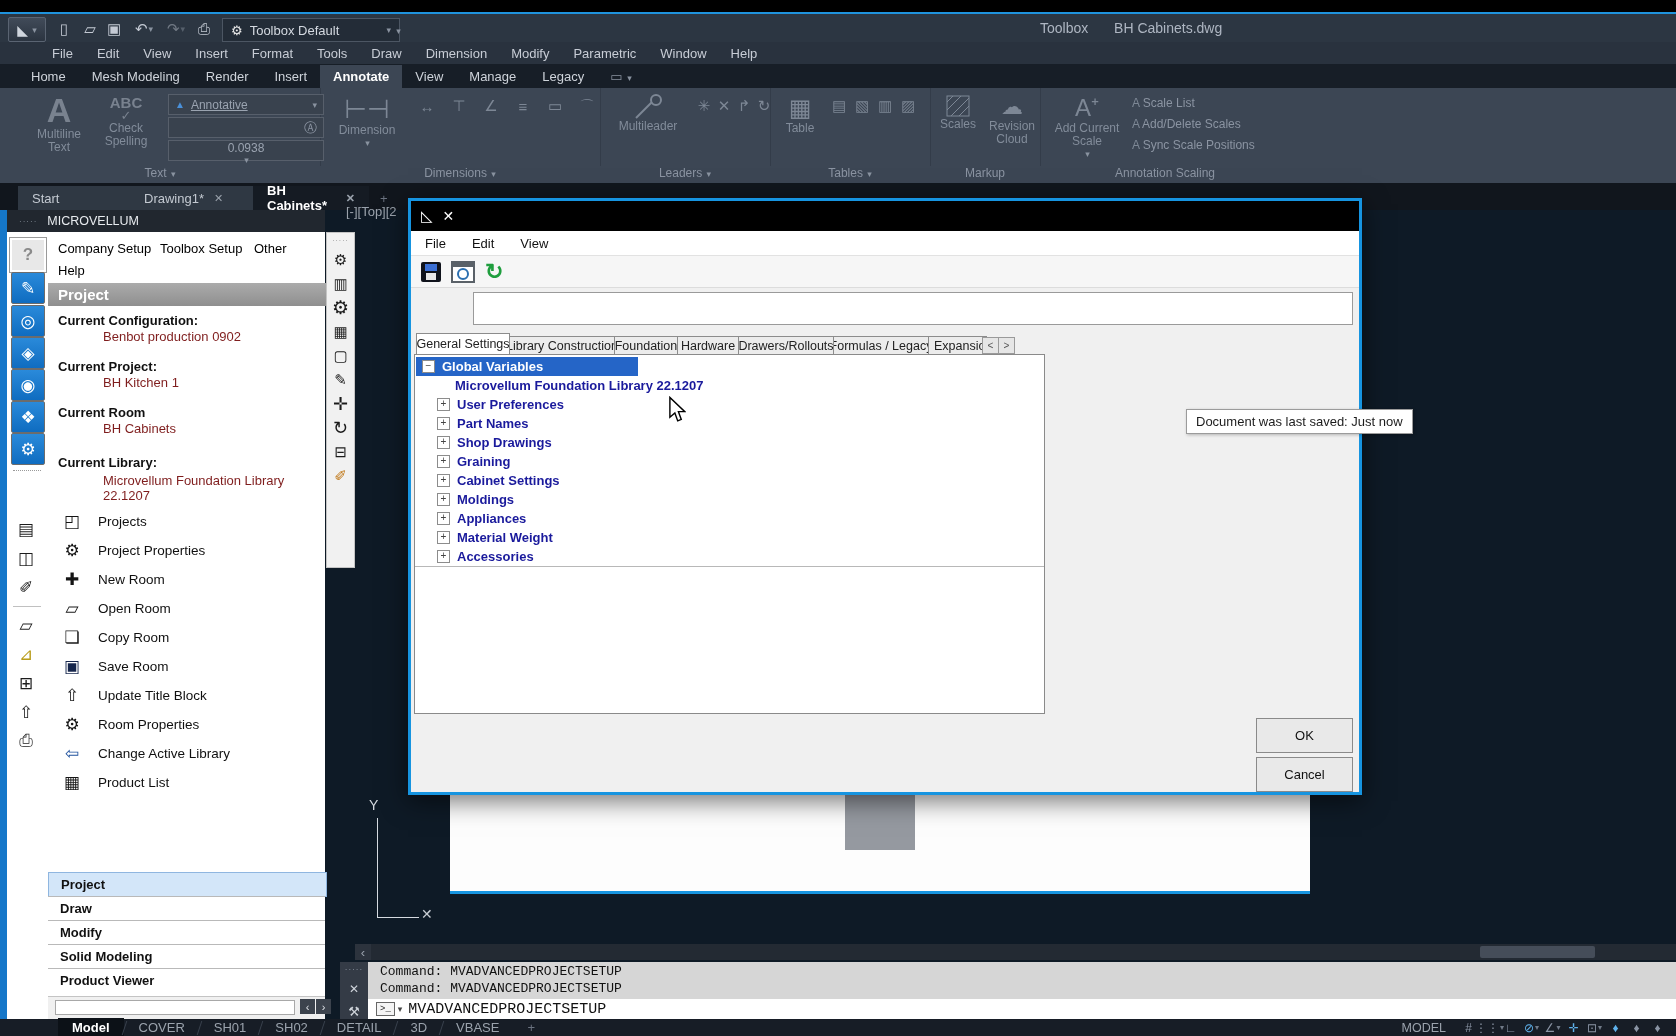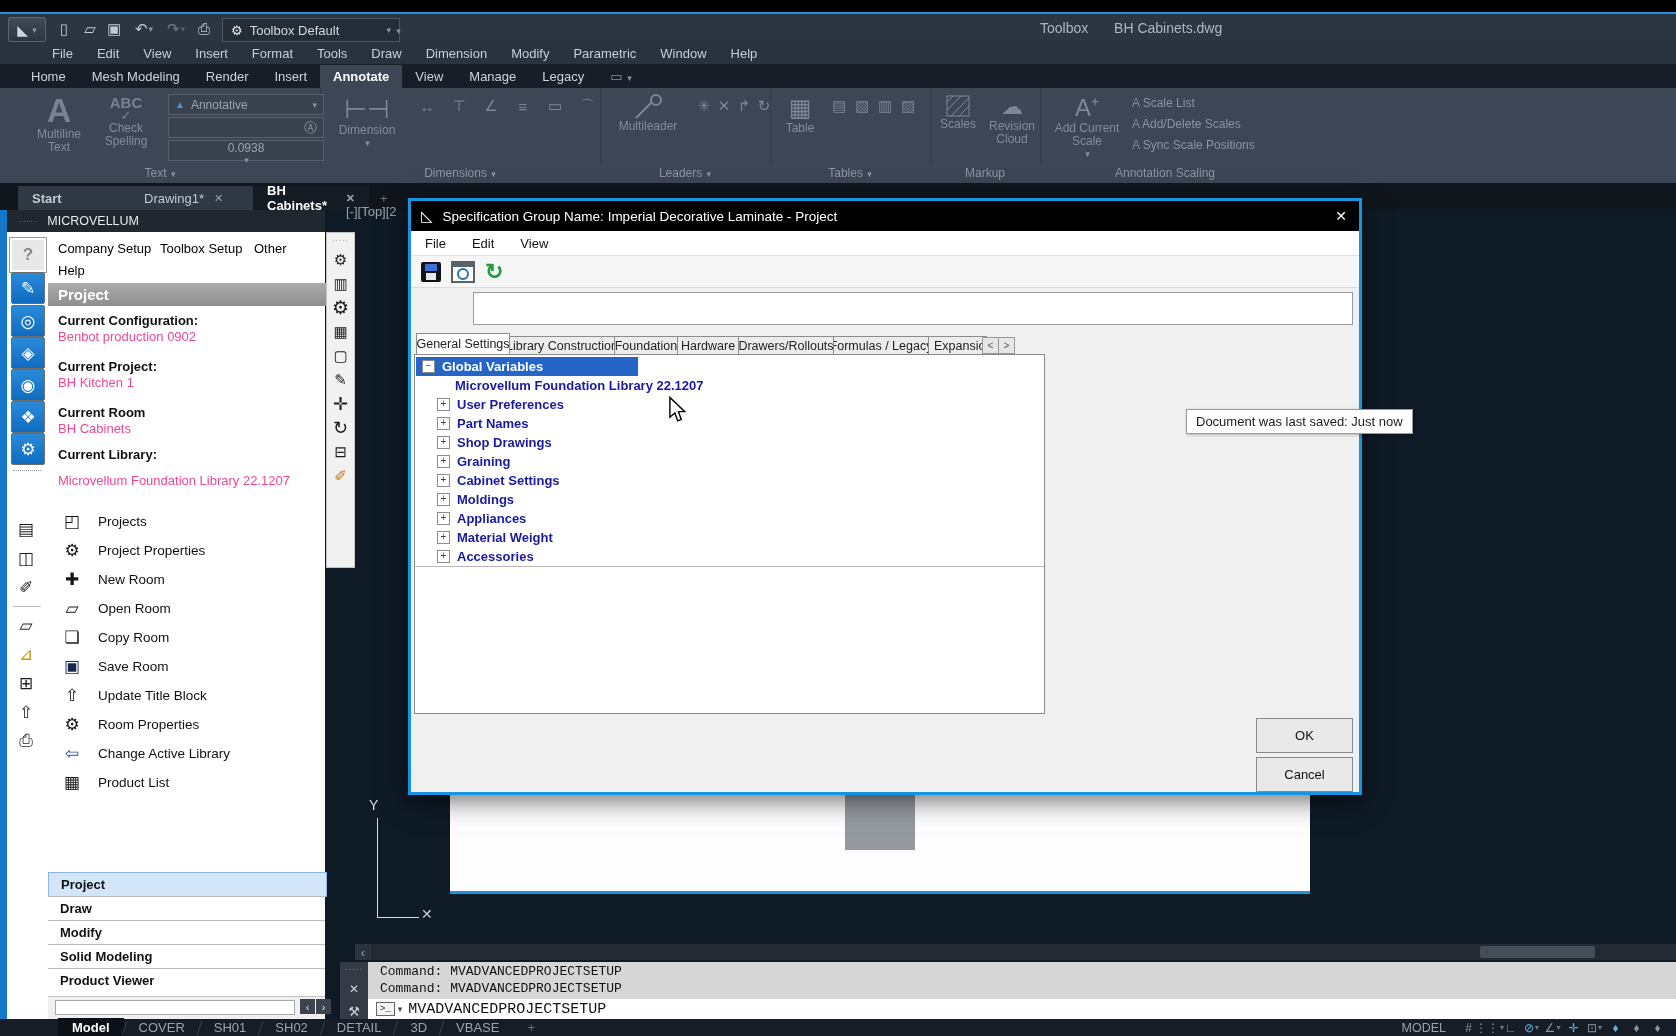--- a/index.html
+++ b/index.html
@@ -30,21 +30,21 @@
   .ftab{position:absolute;top:3px;height:24px;display:flex;align-items:center;gap:10px;padding:0 14px;background:#2f3843;color:#c3c9d1;}
   .ftab.active{background:#151b23;color:#fff;font-weight:bold;}
   .ftclose{font-size:11px;color:#9aa2ac;}
   
   .pal-header{background:#21272f;color:#e8ebef;font-size:12.5px;display:flex;align-items:center;}
   .bluesq{width:32px;height:30px;background:linear-gradient(#2a8ada,#0f6cc0);border:1px solid #6c6c6c;border-radius:2px;color:#fff;font-size:17px;}
   .helpsq{width:32px;height:30px;background:#e8e8e8;border:2px solid #fff;outline:1px solid #9a9a9a;color:#8a8a8a;font-weight:bold;font-size:17px;}
   .graysq{width:28px;height:24px;color:#1c1c1c;font-size:17px;}
   .sect{background:linear-gradient(#ababab,#8f8f8f);color:#fff;font-weight:bold;font-size:15px;display:flex;align-items:center;padding-left:10px;}
   .ilabel{font-weight:bold;color:#101010;}
-  .ival{color:#ec4899;}
+  .ival{color:#7f1d1d;margin-left:45px;}
   .pbtn{position:absolute;left:48px;width:277px;height:27px;display:flex;align-items:center;cursor:default;}
   .pbtn .pic{width:24px;margin-left:12px;font-size:17px;color:#141414;text-align:center;}
   .pbtn .ptxt{margin-left:14px;font-size:13.5px;color:#101010;}
   .blueic{color:#1465b4;}
   .acc{position:absolute;left:48px;width:277px;height:23px;border-top:1px solid #b9b9b9;display:flex;align-items:center;background:#fff;}
   .acc span{margin-left:12px;font-weight:bold;color:#111;}
   .acc.sel{background:#d3e6f9;border:1px solid #8fb6e0;}
   .ministrip{background:#f1f1f1;border:1px solid #c4c4c4;display:flex;flex-direction:column;align-items:center;gap:8px;padding-top:4px;}
   .msic{font-size:15px;color:#1a1a1a;line-height:16px;}
   
@@ -160,21 +160,21 @@
         <span style="font-size:34px;color:#79828f;font-weight:bold;line-height:36px;">A</span>
         <span>Multiline Text</span>
       </div>
       <div class="A bigbtn" style="left:95px;top:8px;width:62px;">
         <span style="font-size:15px;font-weight:bold;color:#79828f;">ABC</span>
         <span style="font-size:13px;color:#79828f;">✓</span>
         <span>Check Spelling</span>
       </div>
       <div class="A rfield" style="left:168px;top:6px;width:142px;">
         <span style="color:#4a90d9;margin-right:6px;font-size:10px;">▲</span>
-        <span style="flex:1;">Annotative</span>
+        <span style="flex:1;text-decoration:underline;">Annotative</span>
         <span class="qcaret">▾</span>
       </div>
       <div class="A rfield" style="left:168px;top:29px;width:142px;">
         <span style="flex:1;"></span>
         <span style="font-size:13px;color:#8b94a2;">Ⓐ</span>
       </div>
       <div class="A rfield" style="left:168px;top:52px;width:142px;flex-direction:column;">
         <span style="flex:1;">0.0938</span>
         <span class="qcaret">▾</span>
       </div>
@@ -256,21 +256,21 @@
       <div class="A" style="left:92px;top:8px;display:flex;flex-direction:column;gap:7px;font-size:12px;">
         <span><span class="gl">A</span> <span>Scale List</span></span>
         <span><span class="gl">A</span> <span>Add/Delete Scales</span></span>
         <span><span class="gl">A</span> <span>Sync Scale Positions</span></span>
       </div>
       <div class="plabel">Annotation Scaling</div>
     </div>
   </div>
 
   <div class="A filetabs" style="left:0;top:183px;width:1676px;height:27px;">
-    <div class="ftab" style="left:18px;width:84px;font-weight:bold;">
+    <div class="ftab" style="left:18px;width:84px;">
         <span>Start</span>
       </div>
     <div class="ftab" style="left:130px;width:96px;">
       <span>Drawing1*</span>
       <span class="ftclose">✕</span>
     </div>
     <div class="ftab active" style="left:253px;width:88px;">
       <span>BH Cabinets*</span>
       <span class="ftclose">✕</span>
     </div>
@@ -364,21 +364,21 @@
       <span class="A" style="left:10px;top:31px;">Help</span>
       <div class="A sect" style="left:0;top:51px;width:277px;height:23px;">
           <span>Project</span>
         </div>
       <span class="A ilabel" style="left:10px;top:81px;">Current Configuration:</span>
       <span class="A ival" style="left:10px;top:97px;">Benbot production 0902</span>
       <span class="A ilabel" style="left:10px;top:127px;">Current Project:</span>
       <span class="A ival" style="left:10px;top:143px;">BH Kitchen 1</span>
       <span class="A ilabel" style="left:10px;top:173px;">Current Room</span>
       <span class="A ival" style="left:10px;top:189px;">BH Cabinets</span>
-      <span class="A ilabel" style="left:10px;top:215px;">Current Library:</span>
+      <span class="A ilabel" style="left:10px;top:223px;">Current Library:</span>
       <span class="A ival" style="left:10px;top:241px;">Microvellum Foundation Library 22.1207</span>
     </div>
     <div class="pbtn" style="top:298px;">
         <span class="pic blueic">◰</span>
         <span class="ptxt">Projects</span>
       </div>
     <div class="pbtn" style="top:327px;">
         <span class="pic">⚙</span>
         <span class="ptxt">Project Properties</span>
       </div>
@@ -452,21 +452,20 @@
     <span class="msic">✎</span>
     <span class="msic" style="font-size:18px;">✛</span>
     <span class="msic" style="font-size:18px;">↻</span>
     <span class="msic">⊟</span>
     <span class="msic" style="color:#c07818;">✐</span>
   </div>
 
   <div class="A dlg" style="left:408px;top:198px;width:948px;height:591px;z-index:20;">
     <div class="dtitle" style="height:30px;">
       <span style="margin:0 10px 0 10px;font-size:15px;">◺</span>
-      <span style="flex:1;font-size:13.5px;">Specification Group Name: Imperial Decorative Laminate - Project</span>
       <span style="margin-right:12px;font-size:14px;">✕</span>
     </div>
     <div class="dmenu" style="height:24px;">
       <span>File</span>
       <span>Edit</span>
       <span>View</span>
     </div>
     <div class="dtool" style="height:31px;">
       <span class="floppy">
           <span class="ftop"></span>

